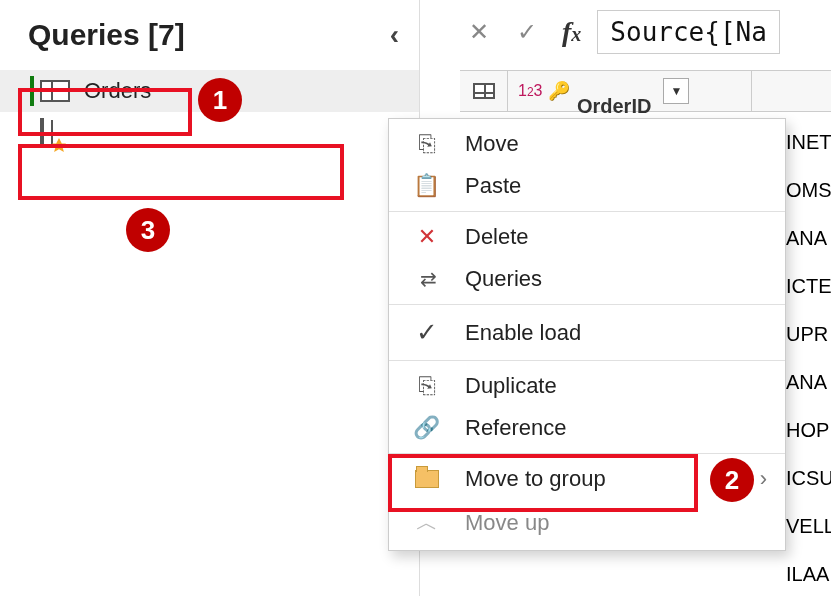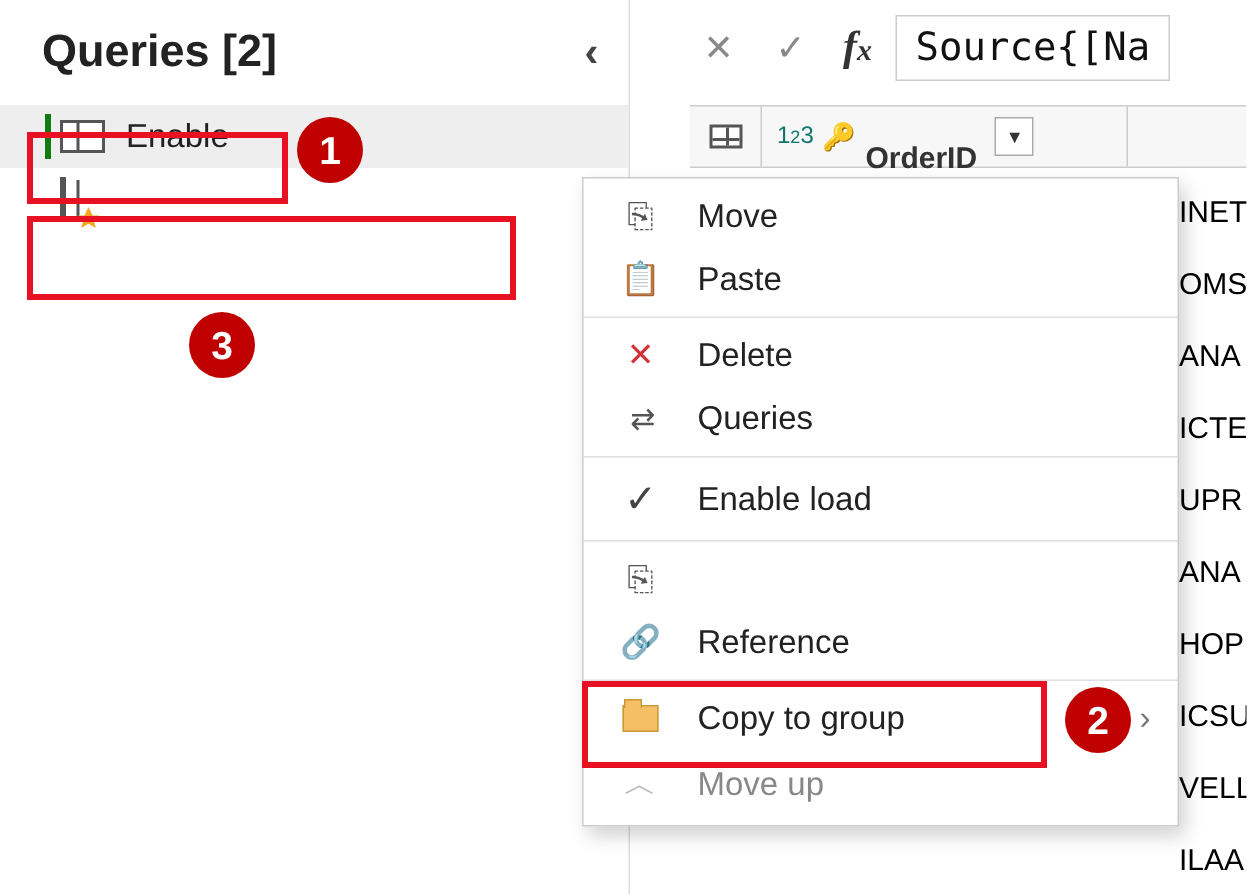--- a/index.html
+++ b/index.html
@@ -131,21 +131,21 @@
     }
     .col-cell {
       display:flex;
       align-items:center;
       padding:0 10px;
       border-right:1px solid #ccc;
       font-size:20px;
       color:#333;
       gap:6px;
     }
-    .col-cell .type-ind { font-size:16px; color:#0f766e; }
+    .col-cell .type-ind { font-size:16px; color:#be185d; }
     .col-cell.first { width:48px; justify-content:center; }
     .key-icon { font-size:18px; color:#666; }
     .dropdown-btn {
       width:26px;height:26px;border:1px solid #aaa;
       display:flex;align-items:center;justify-content:center;
       font-size:12px;color:#333;background:#fff;margin-left:6px;
     }
 
     
     .data-strip {
@@ -214,27 +214,27 @@
     .check-icon { color:#444; font-size:26px; }
     .folder-icon { width:24px;height:18px;background:#f5c065;border:1px solid #c89a3a; position:relative;}
     .folder-icon::before{content:"";position:absolute;top:-5px;left:0;width:10px;height:5px;background:#f5c065;border:1px solid #c89a3a;border-bottom:none;}
     .rename-icon { font-size:20px; letter-spacing:-3px;}
   </style>
 </head>
 <body>
 
 <div class="queries-pane">
   <div class="queries-header">
-    <span>Queries [2]</span>
+    <span>Queries [7]</span>
     <span class="collapse-chevron">‹</span>
   </div>
 
   <div class="query-item selected">
     <span class="table-icon"></span>
-    <span>Enable</span>
+    <span>Orders</span>
   </div>
 
   <div class="query-item">
     <span class="table-icon-wrap">
       <span class="table-icon"></span>
       <span class="fx-badge"></span>
     </span>
   </div>
 </div>
 
@@ -289,31 +289,32 @@
     <span>Queries</span>
   </div>
   <hr class="menu-sep">
   <div class="menu-item">
     <span class="menu-icon check-icon">✓</span>
     <span>Enable load</span>
   </div>
   <hr class="menu-sep">
   <div class="menu-item">
     <span class="menu-icon">⎘</span>
+    <span>Duplicate</span>
   </div>
   <div class="menu-item">
     <span class="menu-icon">🔗</span>
     <span>Reference</span>
   </div>
   <hr class="menu-sep">
   <div class="menu-item">
     <span class="menu-icon">
         <span class="folder-icon"></span>
       </span>
-    <span>Copy to group</span>
+    <span>Move to group</span>
     <span class="chev">›</span>
   </div>
   <div class="menu-item dim">
     <span class="menu-icon" style="color:#bbb;">︿</span>
     <span>Move up</span>
   </div>
 </div>
 
 <div class="hl" style="left:18px; top:88px; width:174px; height:48px;"></div>
 <div class="badge" style="left:198px; top:78px;">1</div>

